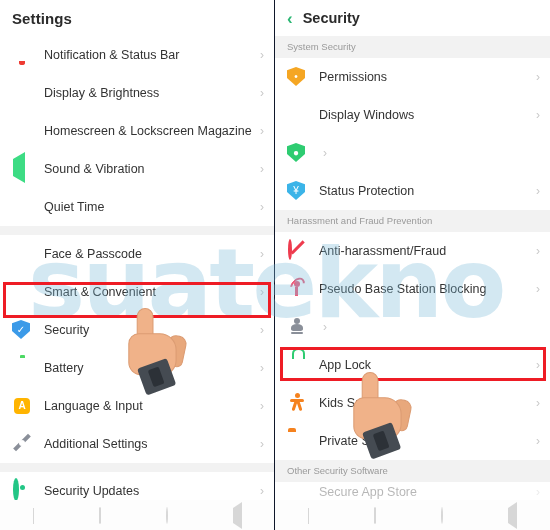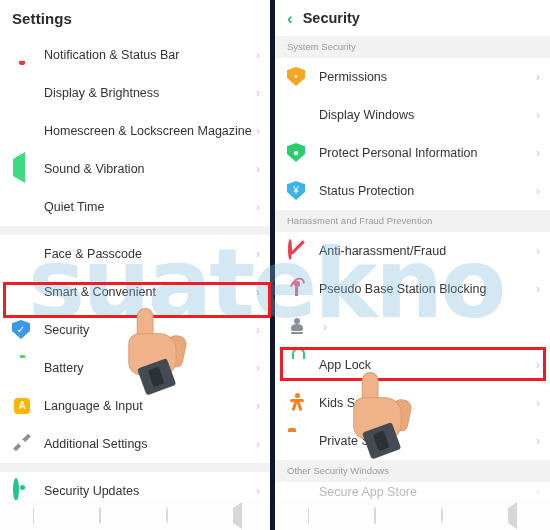--- a/index.html
+++ b/index.html
@@ -9,21 +9,21 @@
     background: #ffffff;
     overflow: hidden;
   }
   .screens { display: flex; width: 550px; height: 530px; position: relative; }
   .panel {
     width: 275px; height: 530px;
     background: #ffffff;
     position: relative;
     overflow: hidden;
   }
-  .panel.left { border-right: 5px solid #0f172a; }
+  .panel.left { border-right: 1px solid #0f172a; }
 
   
   .app-header {
     height: 36px;
     display: flex; align-items: center;
     padding: 0 12px;
     background: #fff;
   }
   .app-header .title {
     font-size: 15px; font-weight: bold; color: #2b2b2b;
@@ -473,21 +473,20 @@
       </div>
       <div class="row">
         <span class="ico"><span class="window"></span></span>
         <span class="label">Display Windows</span>
         <span class="arr">›</span>
       </div>
       <div class="row">
         <span class="ico">
             <span class="shield" style="background:#2ecc71;">●</span>
           </span>
-        <span class="label">Protect Personal Information</span>
         <span class="arr">›</span>
       </div>
       <div class="row">
         <span class="ico">
             <span class="shield" style="background:#3bb4e8;">¥</span>
           </span>
         <span class="label">Status Protection</span>
         <span class="arr">›</span>
       </div>
     </div>
@@ -521,21 +520,21 @@
         <span class="label">Kids Space</span>
         <span class="arr">›</span>
       </div>
       <div class="row">
         <span class="ico"><span class="safe"></span></span>
         <span class="label">Private Safe</span>
         <span class="arr">›</span>
       </div>
     </div>
 
-    <div class="group-label">Other Security Windows</div>
+    <div class="group-label">Other Security Software</div>
     <div class="group">
       <div class="row cut">
         <span class="ico"><span class="cloudish"></span></span>
         <span class="label">Secure App Store</span>
         <span class="arr">›</span>
       </div>
     </div>
 
     <div class="navbar">
       <span class="nv"><span class="nv-chev"></span></span>

